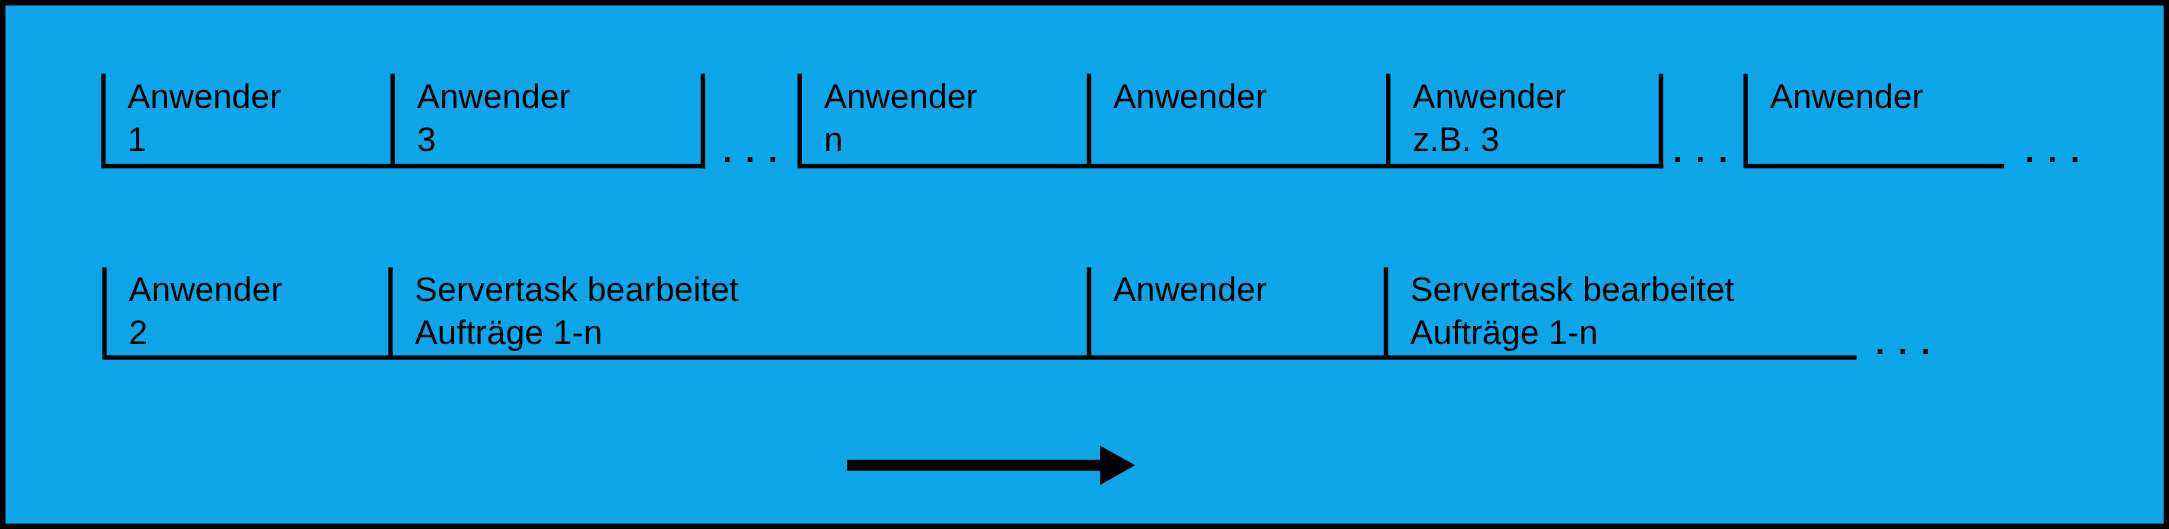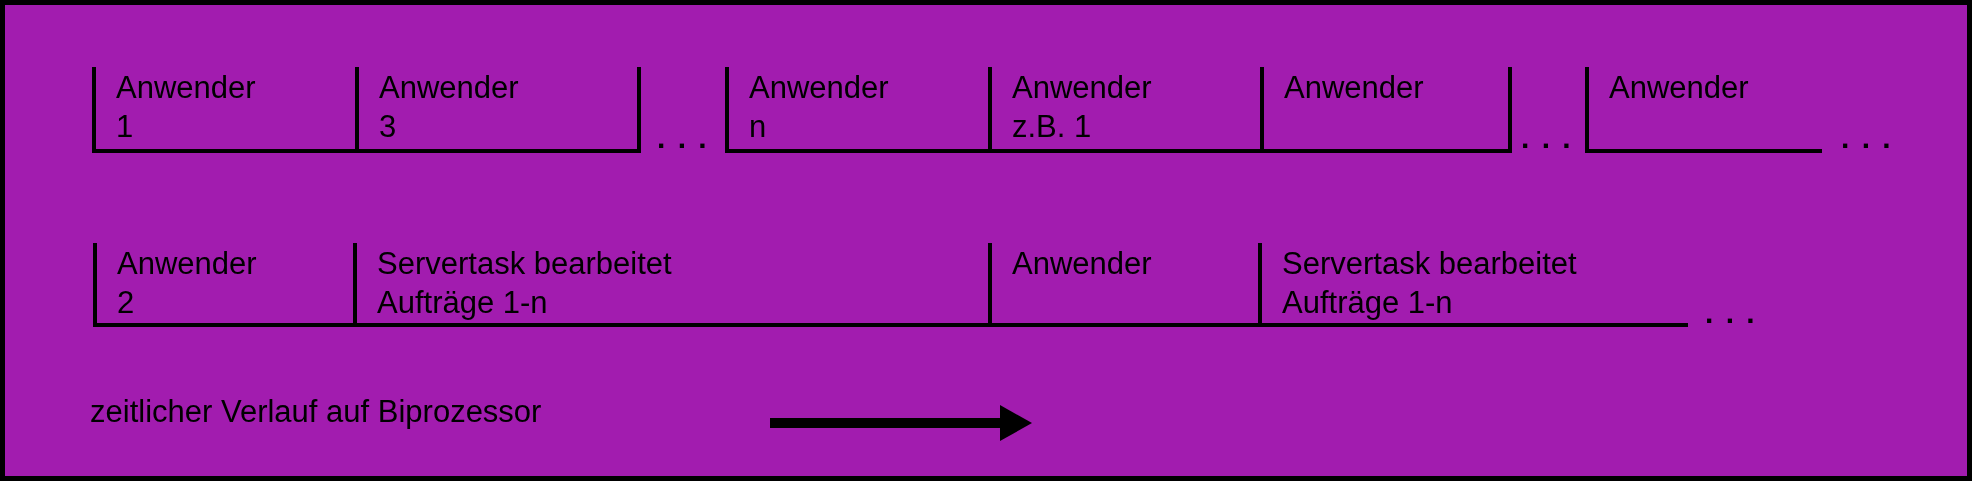--- a/index.html
+++ b/index.html
@@ -2,21 +2,21 @@
 <html><head>
 <meta charset="utf-8">
 <style>
   html, body { margin: 0; padding: 0; background: #ffffff; }
   .canvas {
     position: relative;
     width: 1972px;
     height: 481px;
     box-sizing: border-box;
     border: 5px solid #000000;
-    background: #a21caf;
+    background: #0ea5e9;
     font-family: "Liberation Sans", "DejaVu Sans", sans-serif;
     color: #000000;
     overflow: hidden;
   }
   
   .tgroup {
     position: absolute;
     display: flex;
     align-items: stretch;
     border-bottom: 4px solid #000000;
@@ -91,24 +91,24 @@
 
   <div class="dots" style="left:652px; top:118px;">. . .</div>
 
   <div class="tgroup r1 closed" style="left:720px; width:783px;">
     <div class="seg" style="width:263px;">
       <span class="lbl-line">Anwender</span>
       <span class="lbl-line">n</span>
     </div>
     <div class="seg" style="width:272px;">
       <span class="lbl-line">Anwender</span>
-      <span class="lbl-line">z.B. 1</span>
     </div>
     <div class="seg" style="width:248px;">
       <span class="lbl-line">Anwender</span>
+      <span class="lbl-line">z.B. 3</span>
     </div>
   </div>
 
   <div class="dots" style="left:1516px; top:118px;">. . .</div>
 
   <div class="tgroup r1" style="left:1580px; width:237px;">
     <div class="seg" style="width:237px;">
       <span class="lbl-line">Anwender</span>
     </div>
   </div>
@@ -128,17 +128,16 @@
       <span class="lbl-line">Anwender</span>
     </div>
     <div class="seg" style="width:430px;">
       <span class="lbl-line">Servertask bearbeitet</span>
       <span class="lbl-line">Aufträge 1-n</span>
     </div>
   </div>
 
   <div class="dots" style="left:1700px; top:293px;">. . .</div>
 
-  <div class="caption">zeitlicher Verlauf auf Biprozessor</div>
   <div class="arrow-shaft"></div>
   <div class="arrow-head"></div>
 
 </div>
 
 </body></html>

